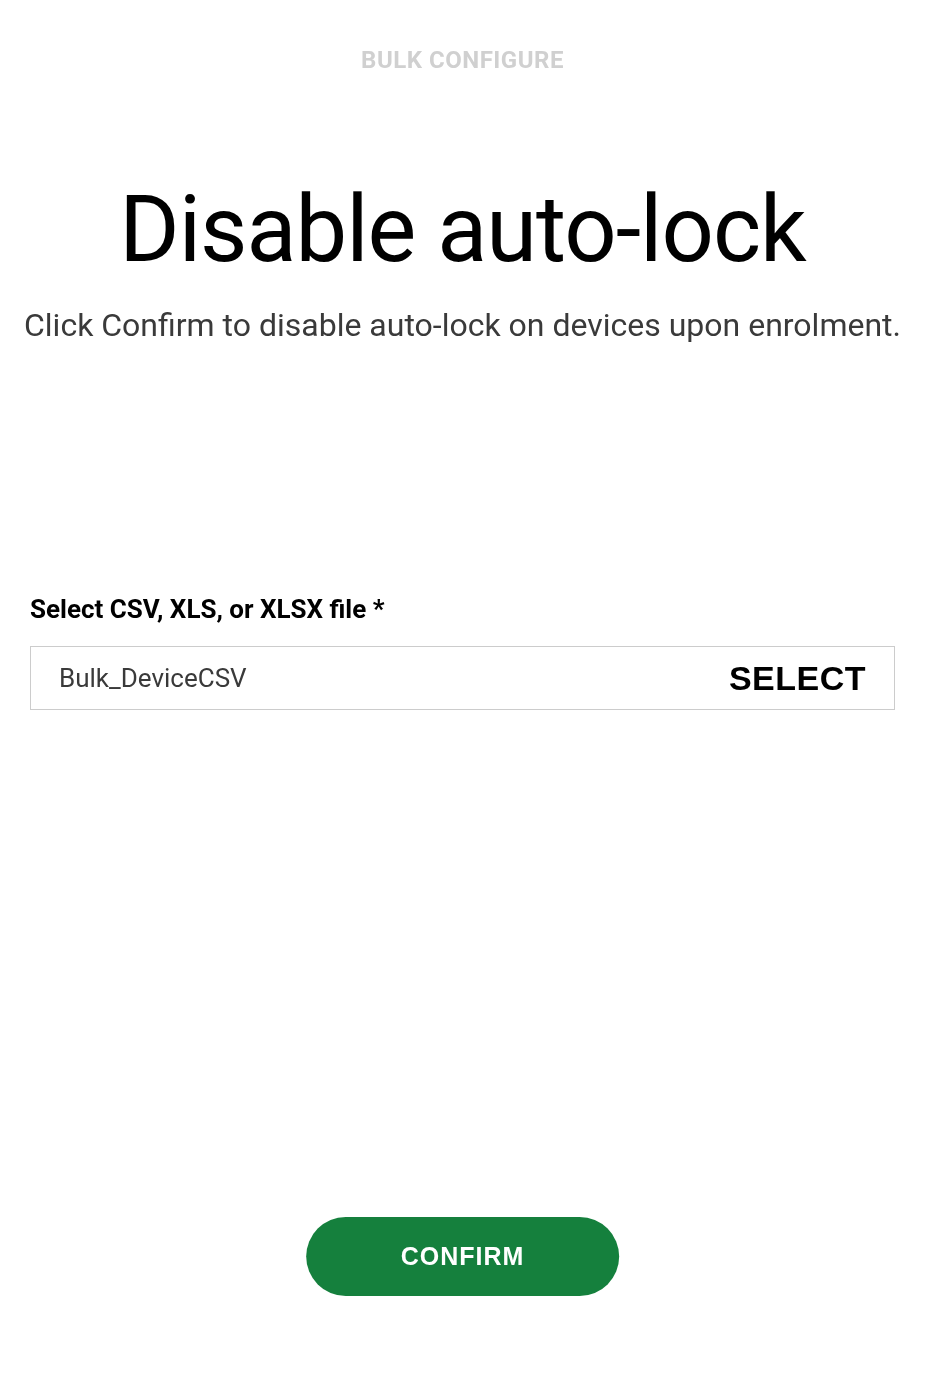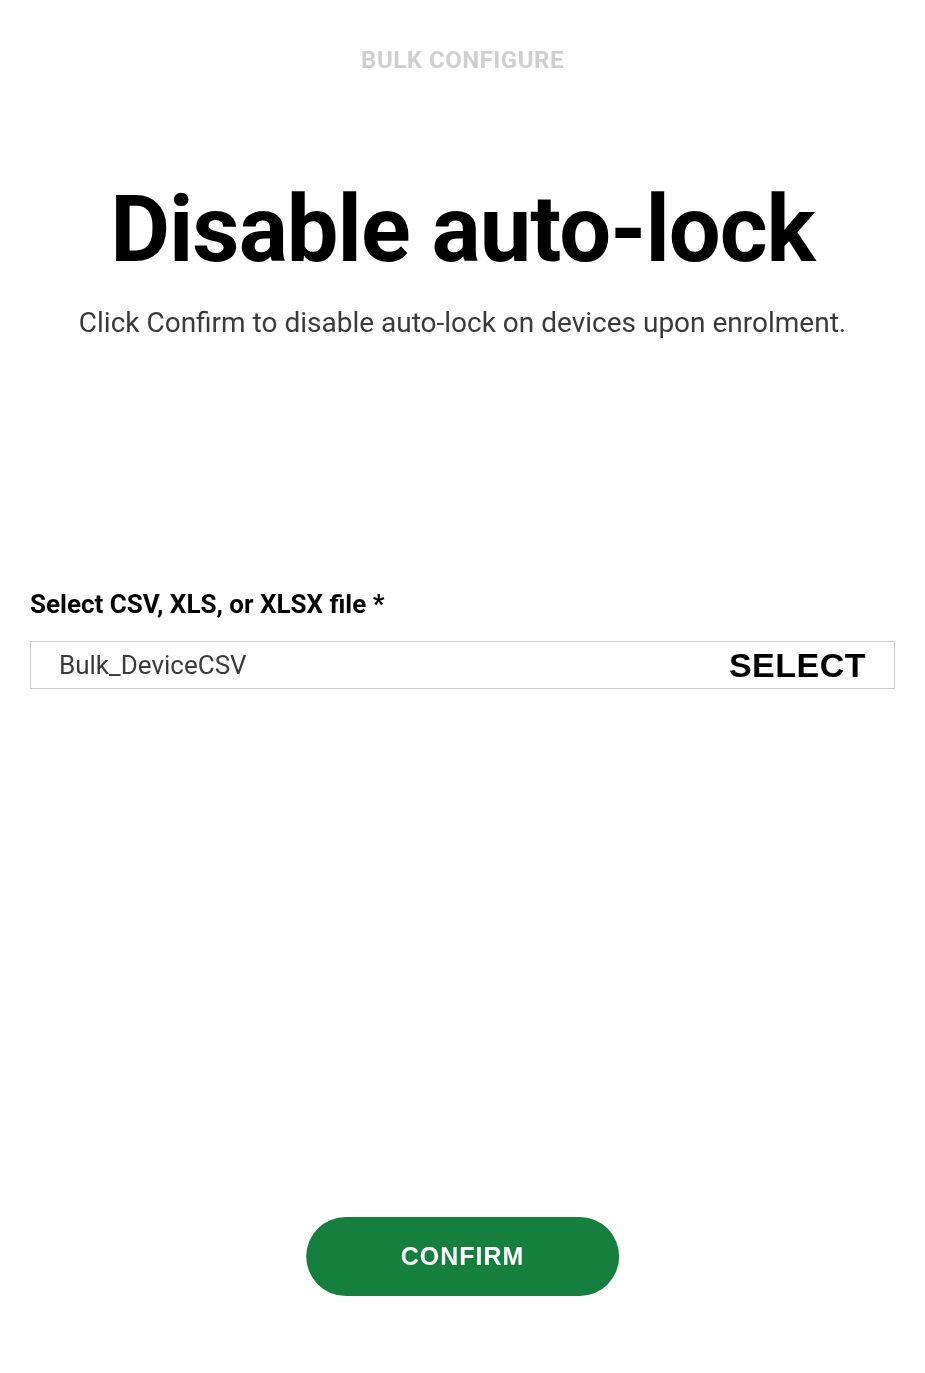--- a/index.html
+++ b/index.html
@@ -15,38 +15,39 @@
       height: 1373px;
       position: relative;
     }
     
     .header-label {
       text-align: center;
       font-size: 24px;
       font-weight: 700;
       color: #d0d0d0;
       letter-spacing: 0.5px;
-      padding-top: 46px;
+      padding-top: 30px;
+      margin-top: 16px;
     }
     
     .title-section {
       text-align: center;
       margin-top: 110px;
     }
     
     .main-title {
       font-size: 92px;
-      font-weight: 700;
+      font-weight: 400;
       color: #000000;
       letter-spacing: -1px;
       line-height: 1;
     }
     
     .subtitle {
-      font-size: 28px;
+      font-size: 32px;
       color: #3a3a3a;
       margin-top: 30px;
       font-weight: 400;
     }
     
     .content-section {
       padding: 0 30px;
       margin-top: 250px;
     }
     
@@ -69,21 +70,21 @@
       font-size: 26px;
       font-weight: 700;
       color: #000000;
       margin-top: 105px;
     }
     
     .file-input-container {
       display: flex;
       align-items: center;
       border: 1px solid #cccccc;
-      height: 48px;
+      height: 64px;
       margin-top: 22px;
       padding: 0 28px;
     }
     
     .file-name {
       flex: 1;
       font-size: 26px;
       color: #3a3a3a;
       font-weight: 400;
     }

